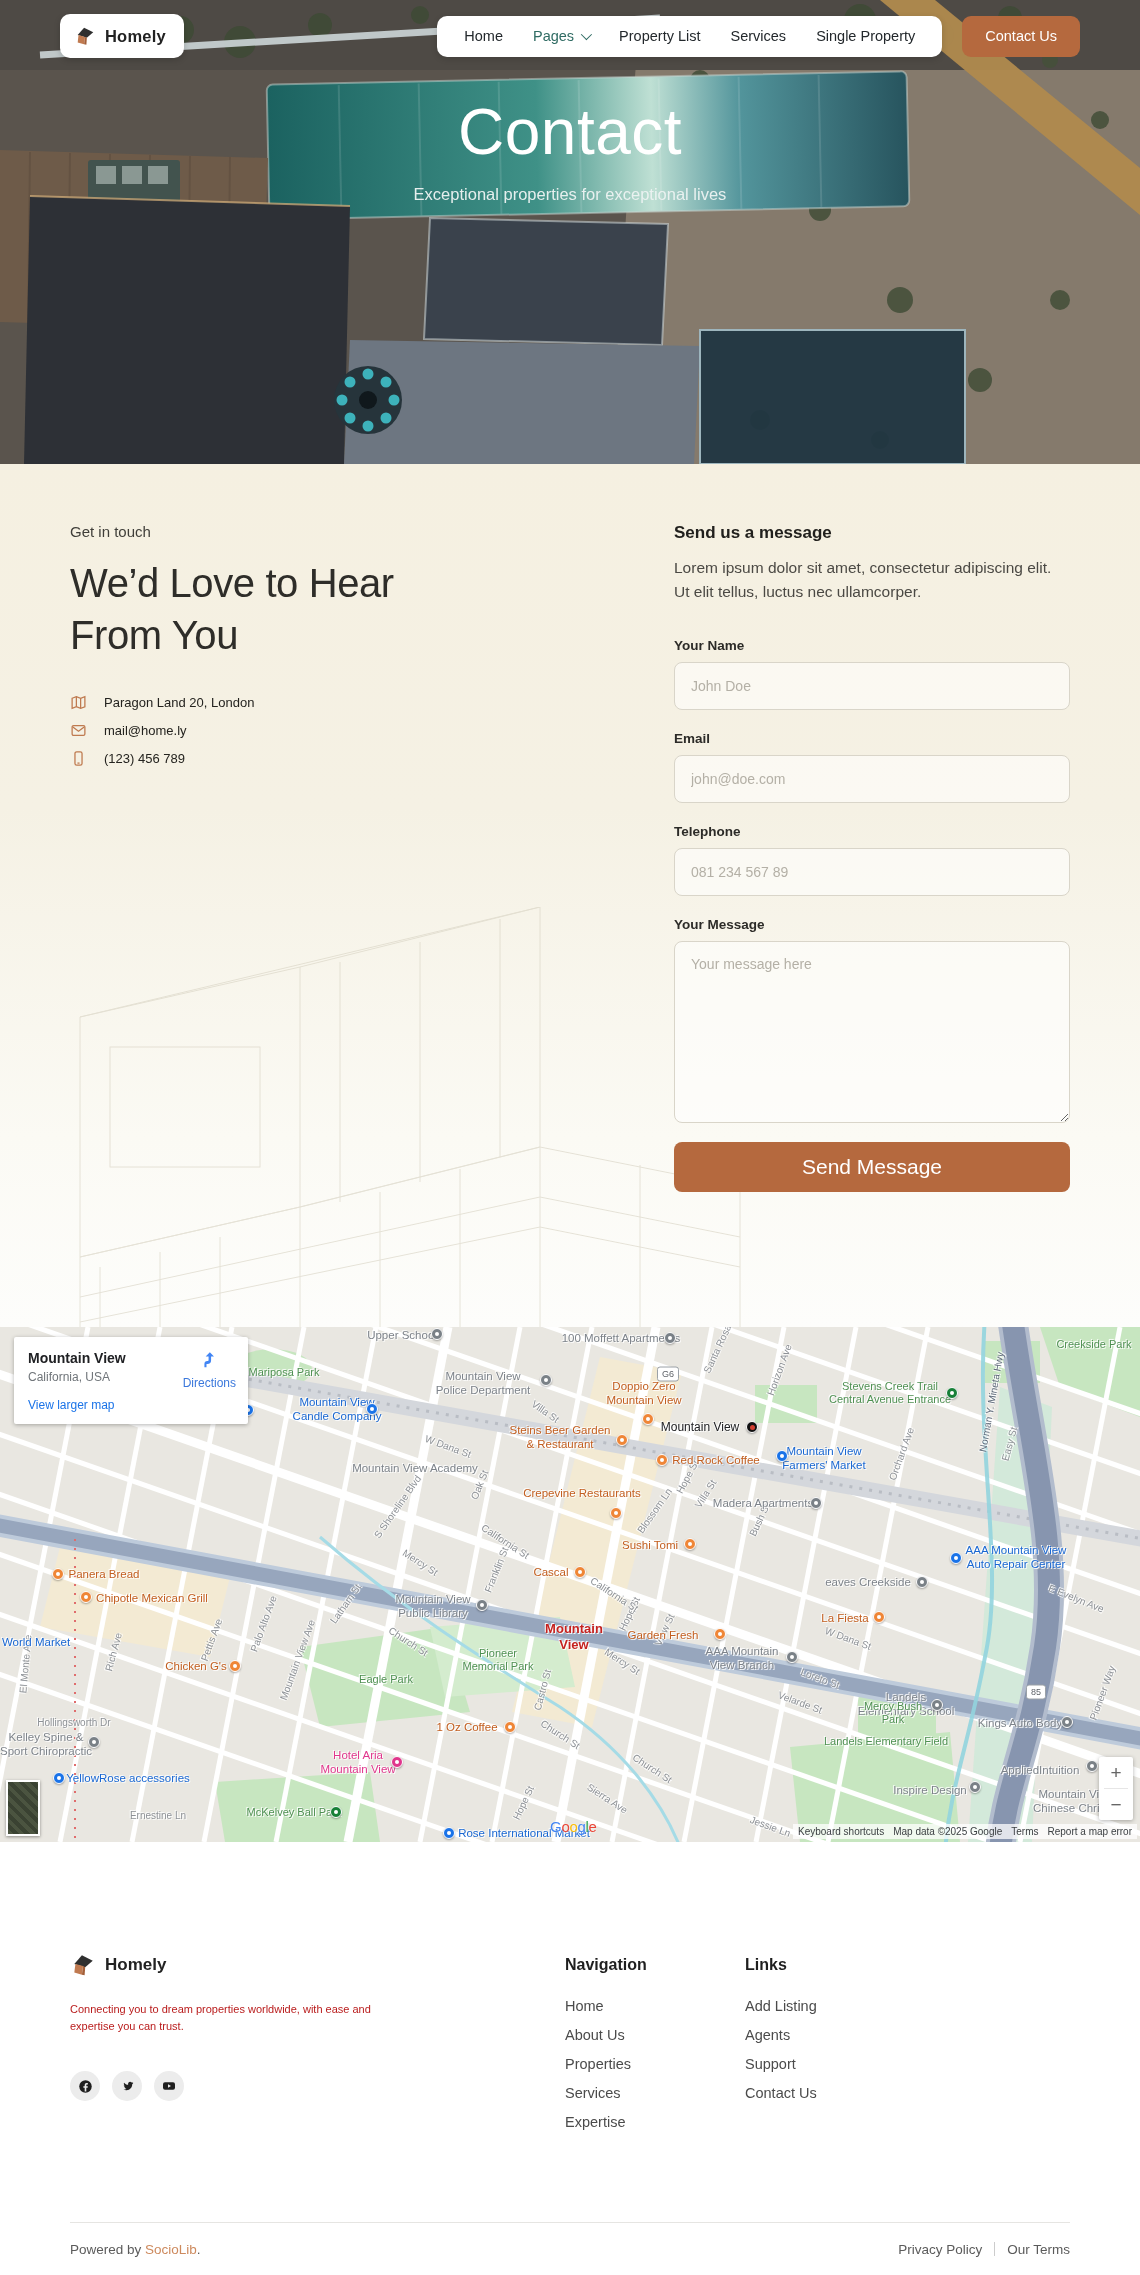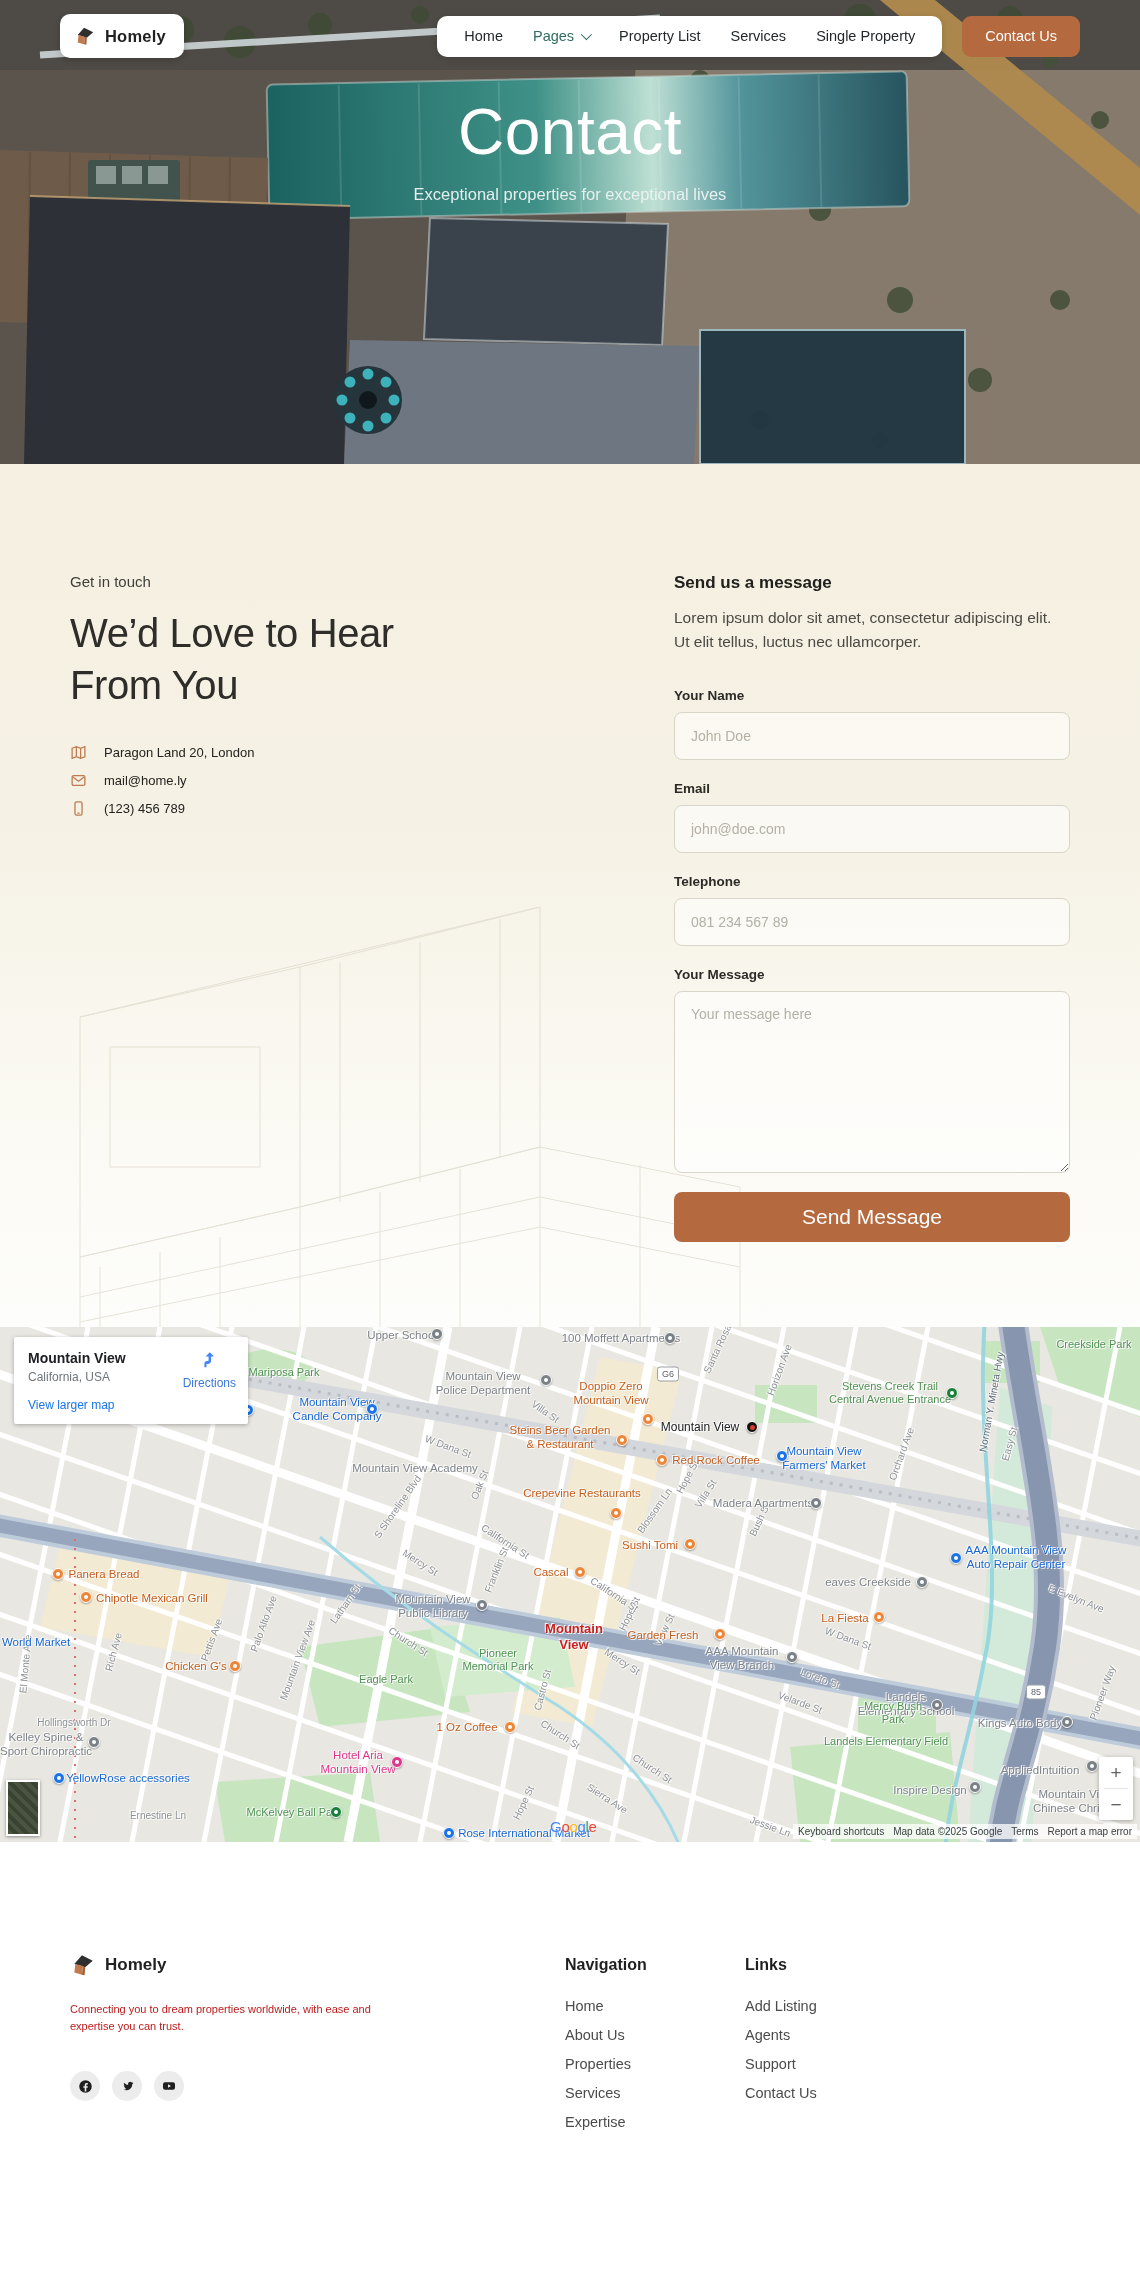--- a/index.html
+++ b/index.html
@@ -17,21 +17,21 @@
   .nav-pill { background:#fff; border-radius:10px; height:41px; display:flex; align-items:center; gap:30px; padding:0 27px; box-shadow:0 2px 6px rgba(0,0,0,.15); }
   .nav-link { font-size:14.5px; color:#23282c; cursor:pointer; display:flex; align-items:center; gap:7px; white-space:nowrap; }
   .nav-link.active { color:#2f6b63; }
   .chev { width:8px; height:8px; border-right:1.8px solid #2f6b63; border-bottom:1.8px solid #2f6b63; transform:rotate(45deg) translateY(-2px); display:inline-block; }
   .cta-btn { background:#b5693e; color:#fff; font-size:14.5px; height:41px; padding:0 23px; border:none; border-radius:9px; cursor:pointer; font-family:inherit; }
   .hero-copy { position:absolute; top:95px; left:0; right:0; text-align:center; z-index:4; }
   .hero-title { margin:0; font-size:64px; font-weight:400; color:#fff; letter-spacing:.5px; }
   .hero-sub { margin:16px 0 0; font-size:16.5px; color:rgba(236,243,241,.96); font-weight:400; }
 
   
-  .main { position:relative; width:1140px; height:863px; padding:109px 70px 0; background:linear-gradient(180deg,#f5f0e1 0%,#f5f1e4 40%,#fbfaf4 78%,#fdfdfb 100%); overflow:hidden; }
+  .main { position:relative; width:1140px; height:863px; padding:59px 70px 0; background:linear-gradient(180deg,#f5f0e1 0%,#f5f1e4 40%,#fbfaf4 78%,#fdfdfb 100%); overflow:hidden; }
   .sketch { position:absolute; left:0; bottom:-10px; opacity:.6; pointer-events:none; }
   .main-cols { position:relative; display:flex; z-index:2; }
   .contact-col { width:520px; }
   .eyebrow { font-size:15px; color:#3f3e39; margin:0; }
   .big-heading { font-size:40px; line-height:1.3; letter-spacing:-.4px; font-weight:500; color:#2e2d29; margin:17px 0 32px; width:420px; }
   .c-item { display:flex; align-items:center; gap:17px; margin-bottom:10px; height:18px; }
   .c-item .cicon { width:17px; height:17px; display:flex; align-items:center; }
   .c-item .ctext { font-size:13px; color:#24231f; }
   .form-col { width:396px; margin-left:auto; }
   .form-heading { font-size:17px; font-weight:700; color:#21201d; margin:0 0 13px; }
@@ -395,21 +395,21 @@
         <div class="map-label st" style="left: 718px; top: 22px; transform: translate(-50%, -50%) rotate(-65deg);">Santa Rosa</div>
         <div class="map-label st" style="left: 346px; top: 277px; transform: translate(-50%, -50%) rotate(-55deg);">Latham St</div>
         <div class="map-label st" style="left: 26px; top: 337px; transform: translate(-50%, -50%) rotate(-85deg);">El Monte Ave</div>
         <div class="map-label st" style="left: 114px; top: 325px; transform: translate(-50%, -50%) rotate(-75deg);">Rich Ave</div>
         <div class="map-label st" style="left: 212px; top: 313px; transform: translate(-50%, -50%) rotate(-70deg);">Pettis Ave</div>
         <div class="map-label st" style="left: 264px; top: 297px; transform: translate(-50%, -50%) rotate(-70deg);">Palo Alto Ave</div>
         <div class="map-label st" style="left: 298px; top: 333px; transform: translate(-50%, -50%) rotate(-70deg);">Mountain View Ave</div>
         <div class="map-label st" style="left: 158px; top: 489px;">Ernestine Ln</div>
         <div class="map-label st" style="left: 74px; top: 396px;">Hollingsworth Dr</div>
         <div class="map-label sth" style="left: 992px; top: 75px; transform: translate(-50%, -50%) rotate(-80deg);">Norman Y. Mineta Hwy</div>
-        <div class="map-label po" style="left: 611px; top: 66px; text-align: center;">Doppio Zero
+        <div class="map-label po" style="left: 644px; top: 66px; text-align: center;">Doppio Zero
 Mountain View</div>
         <span class="map-pin pin-orange" style="left: 648px; top: 92px;"></span>
         <div class="map-label po" style="left: 560px; top: 110px;">Steins Beer Garden
 &amp; Restaurant</div>
         <span class="map-pin pin-orange" style="left: 622px; top: 113px;"></span>
         <div class="map-label po" style="left: 716px; top: 133px;">Red Rock Coffee</div>
         <span class="map-pin pin-orange" style="left: 662px; top: 133px;"></span>
         <div class="map-label po" style="left: 582px; top: 166px;">Crepevine Restaurants</div>
         <span class="map-pin pin-orange" style="left: 616px; top: 186px;"></span>
         <div class="map-label po" style="left: 650px; top: 218px;">Sushi Tomi</div>
@@ -582,15 +582,25 @@
           </div>
           <div class="f-col">
             <h4>Links</h4>
             <div class="f-link">Add Listing</div>
             <div class="f-link">Agents</div>
             <div class="f-link">Support</div>
             <div class="f-link">Contact Us</div>
           </div>
         </div>
     </div>
+    <div class="f-bottom">
+      <div>
+        <span>Powered by </span><span class="powered-brand">SocioLib</span><span>.</span>
+      </div>
+      <div class="legal" id="legal-links">
+          <span class="lnk">Privacy Policy</span>
+          <span class="sep"></span>
+          <span class="lnk">Our Terms</span>
+        </div>
+    </div>
   </div>
 
 </div>
 
 </body></html>

